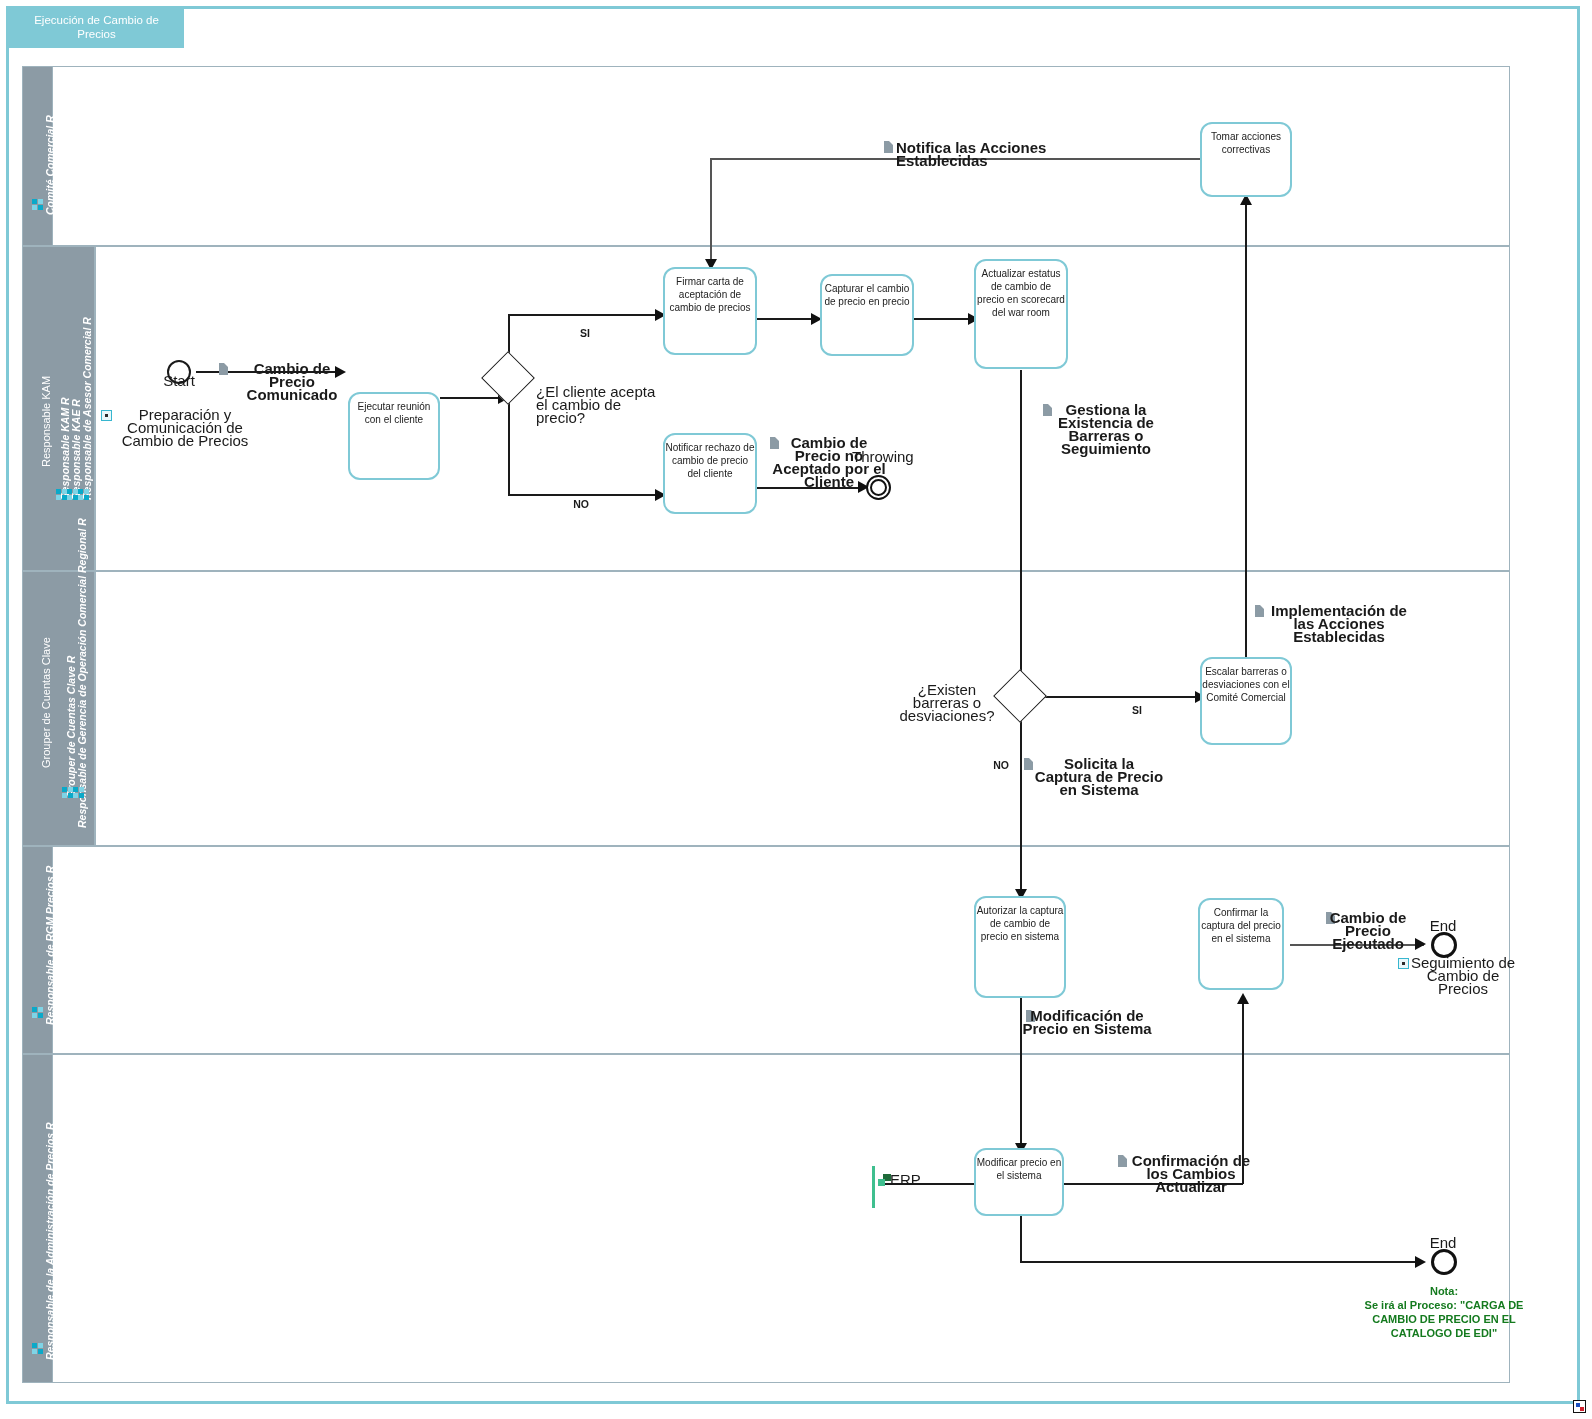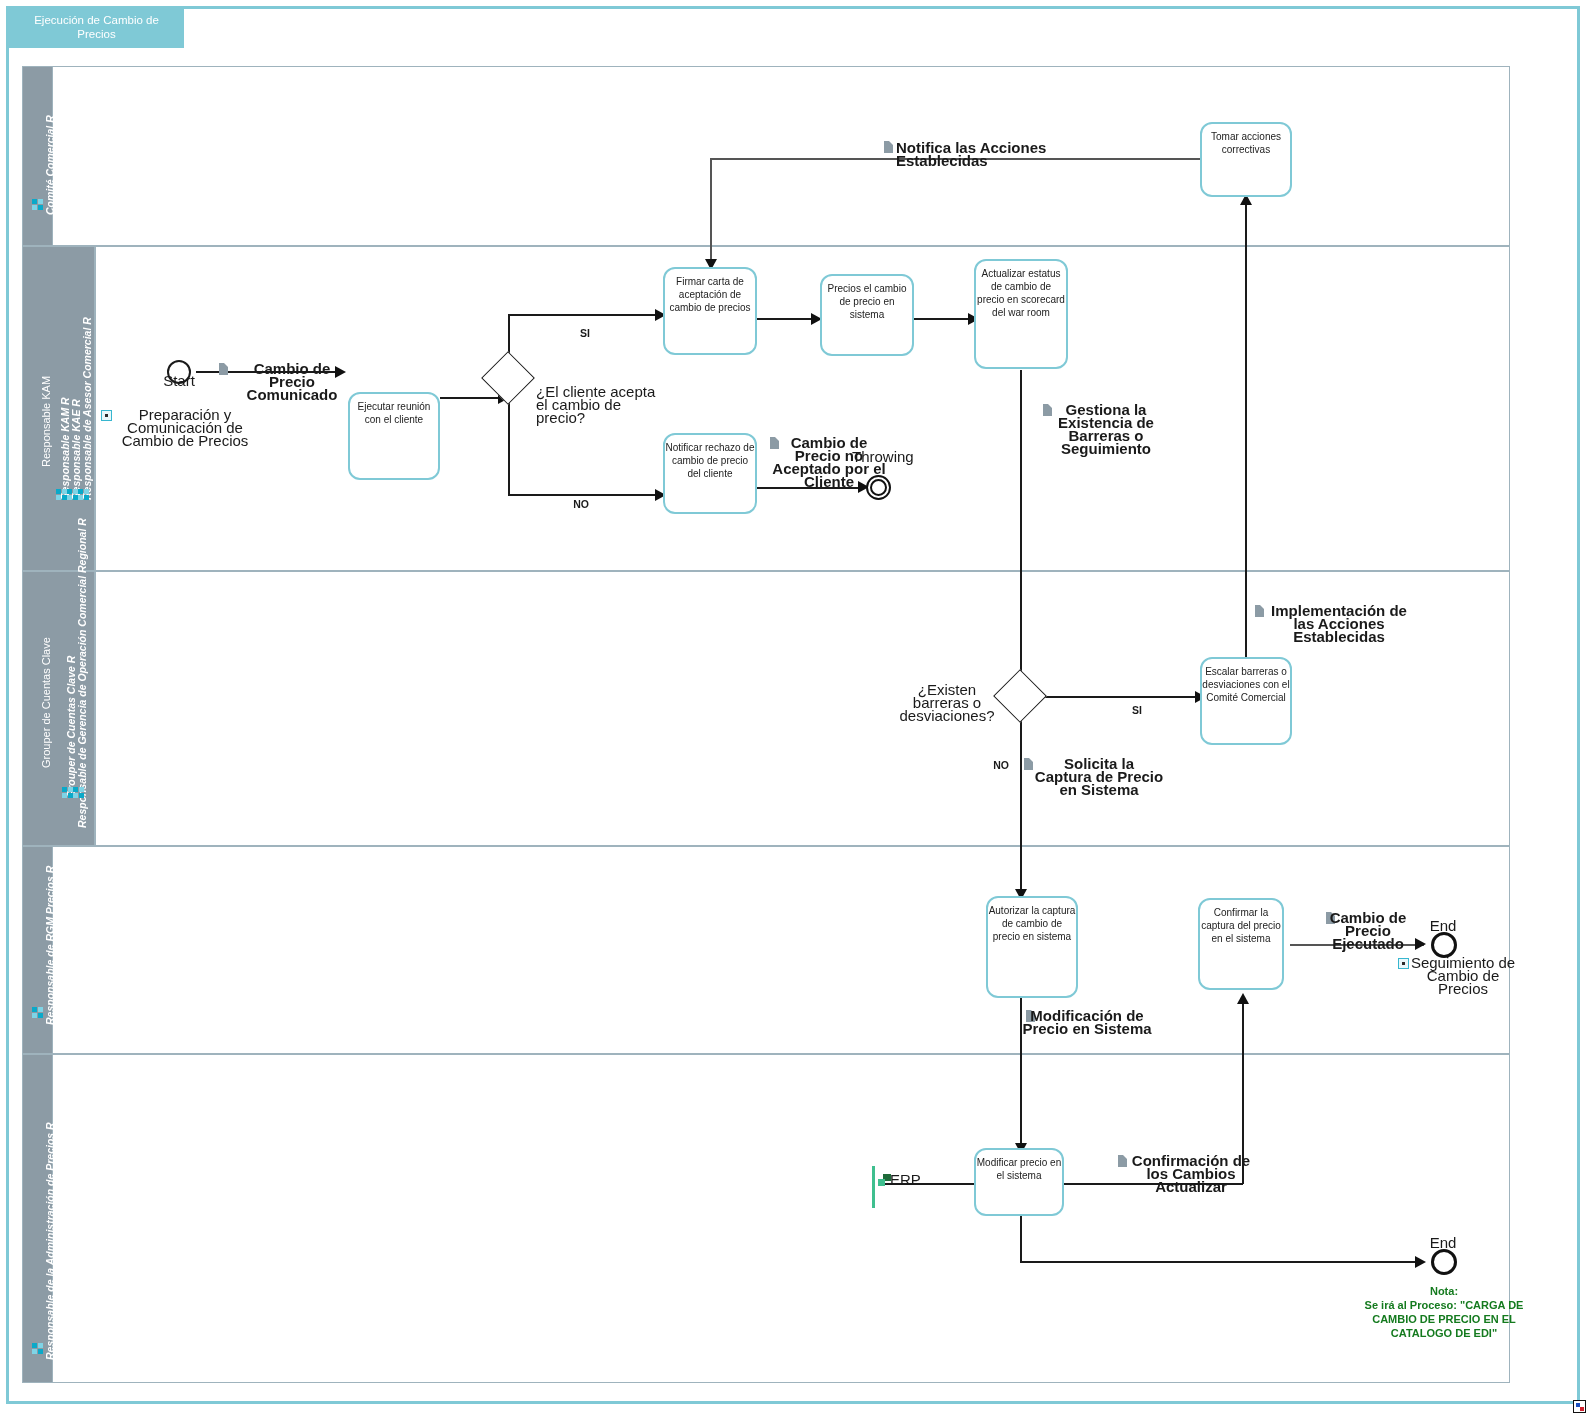--- a/index.html
+++ b/index.html
@@ -234,21 +234,21 @@
   <div class="gateway" style="left:508px;top:378px;margin-left:-19px;margin-top:-19px;"></div>
   <div class="lbl left" style="left:536px;top:385px;width:126px;">¿El cliente acepta el cambio de precio?</div>
   <div class="lbl flow" style="left:570px;top:327px;width:30px;">SI</div>
   <div class="lbl flow" style="left:566px;top:498px;width:30px;">NO</div>
 
   <div class="task" style="left:663px;top:267px;width:94px;height:88px;">
     <span>Firmar carta de aceptación de cambio de precios</span>
   </div>
 
   <div class="task" style="left:820px;top:274px;width:94px;height:82px;">
-    <span>Precios el cambio de precio en sistema</span>
+    <span>Capturar el cambio de precio en precio</span>
   </div>
 
   <div class="task" style="left:974px;top:259px;width:94px;height:110px;">
     <span>Actualizar estatus de cambio de precio en scorecard del war room</span>
   </div>
 
   <div class="task" style="left:663px;top:433px;width:94px;height:81px;">
     <span>Notificar rechazo de cambio de precio del cliente</span>
   </div>
 
@@ -276,21 +276,21 @@
   <div class="msg-ico" style="left:1024px;top:758px;"></div>
   <div class="lbl bold left" style="left:1034px;top:757px;width:130px;text-align:center;">Solicita la Captura de Precio en Sistema</div>
 
   <div class="task" style="left:1200px;top:657px;width:92px;height:88px;">
     <span>Escalar barreras o desviaciones con el Comité Comercial</span>
   </div>
 
   <div class="msg-ico" style="left:1255px;top:605px;"></div>
   <div class="lbl bold left" style="left:1265px;top:604px;width:148px;text-align:center;">Implementación de las Acciones Establecidas</div>
 
-  <div class="task" style="left:974px;top:896px;width:92px;height:102px;margin-left:12px;">
+  <div class="task" style="left:974px;top:896px;width:92px;height:102px;">
     <span>Autorizar la captura de cambio de precio en sistema</span>
   </div>
 
   <div class="msg-ico" style="left:1026px;top:1010px;"></div>
   <div class="lbl bold left" style="left:1022px;top:1009px;width:130px;text-align:center;">Modificación de Precio en Sistema</div>
 
   <div class="task" style="left:1198px;top:898px;width:86px;height:92px;">
     <span>Confirmar la captura del precio en el sistema</span>
   </div>
 

